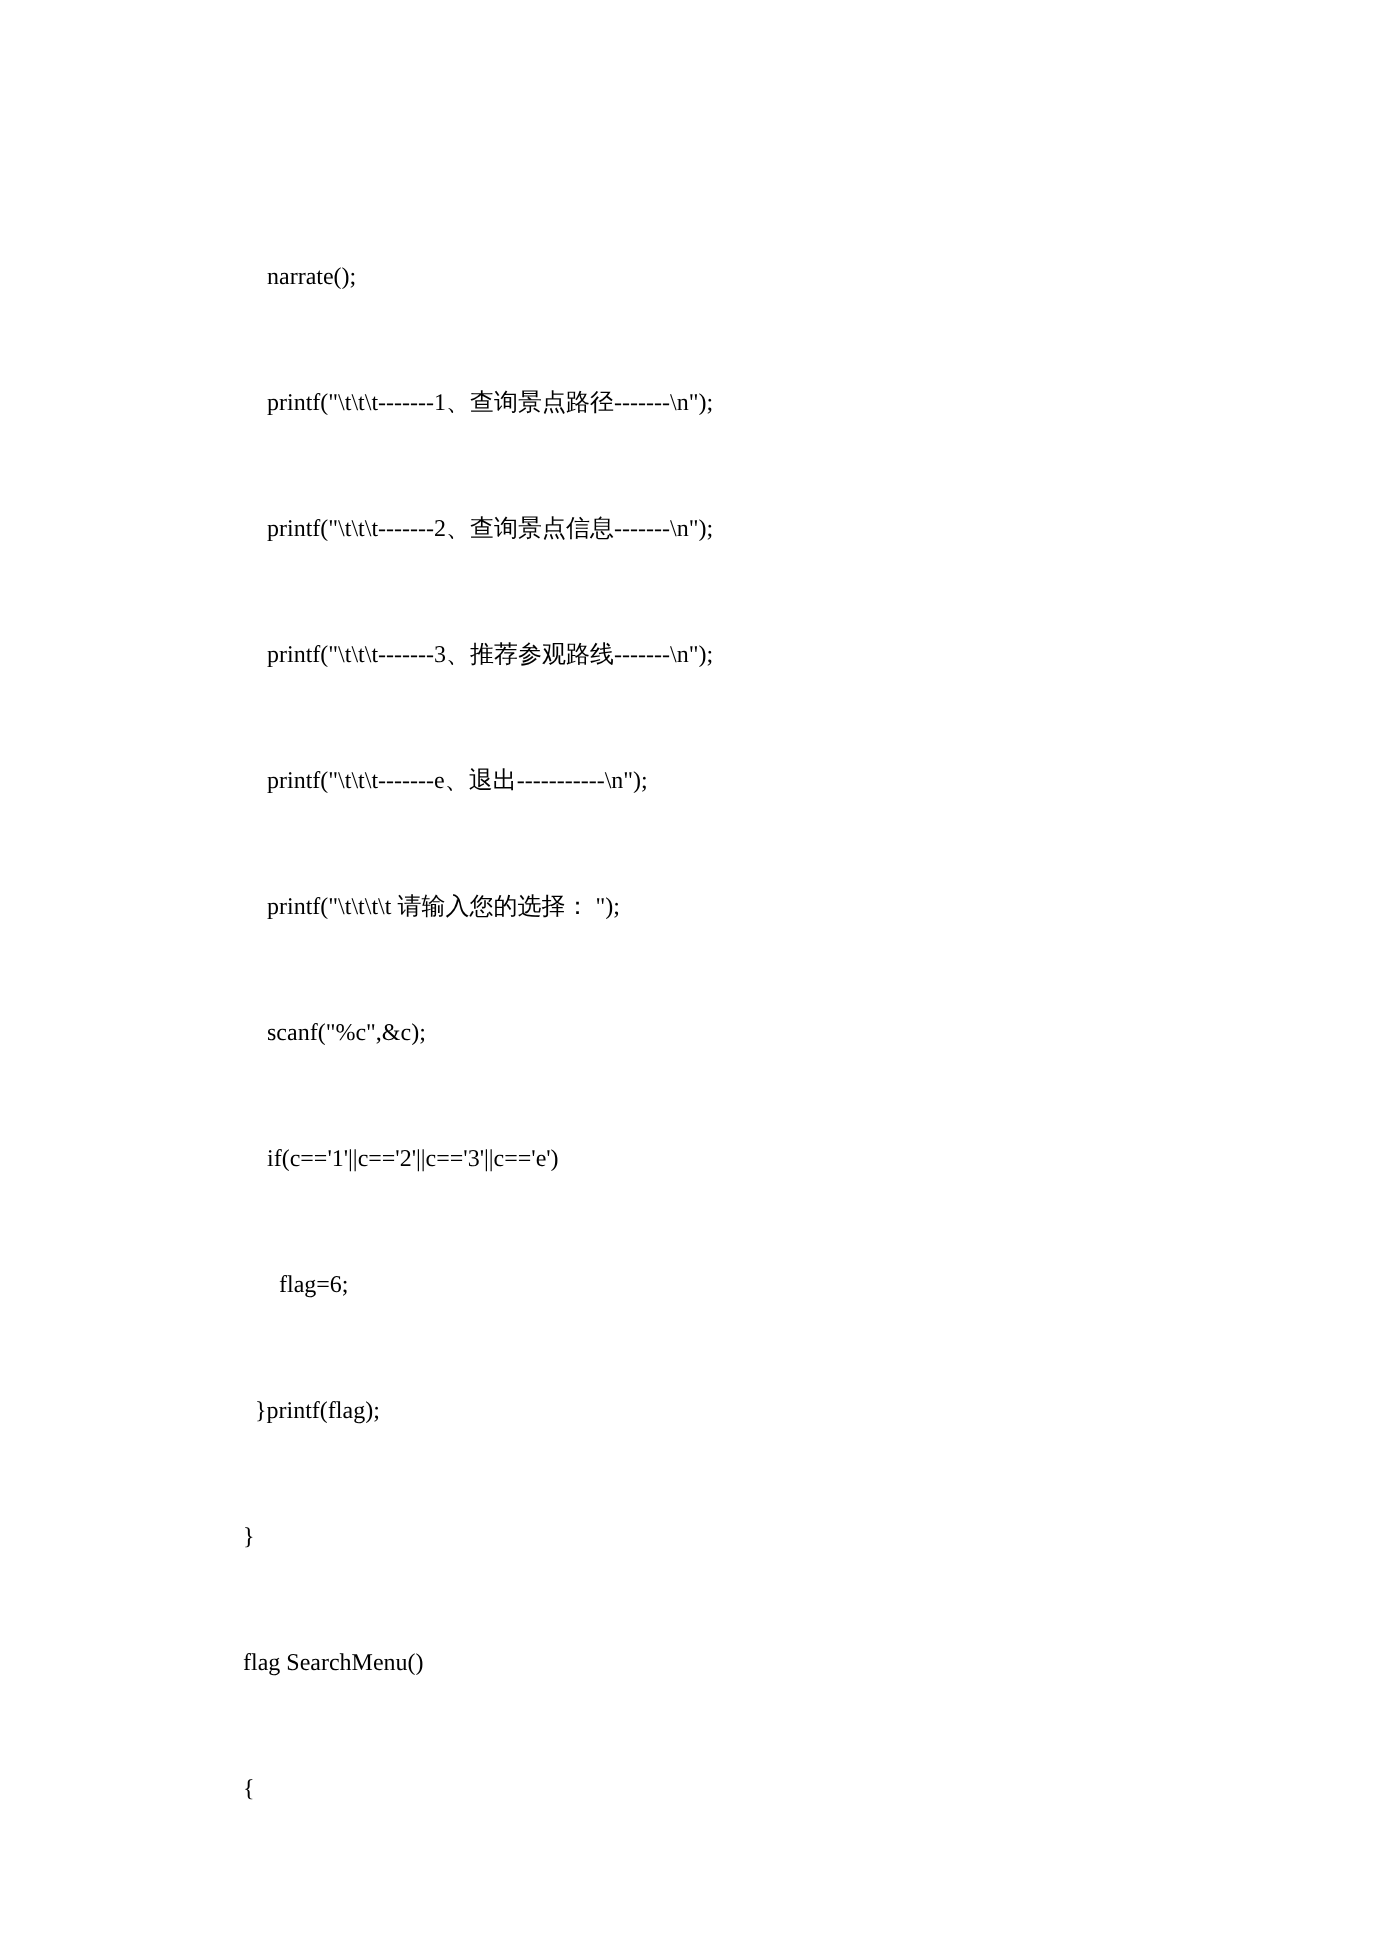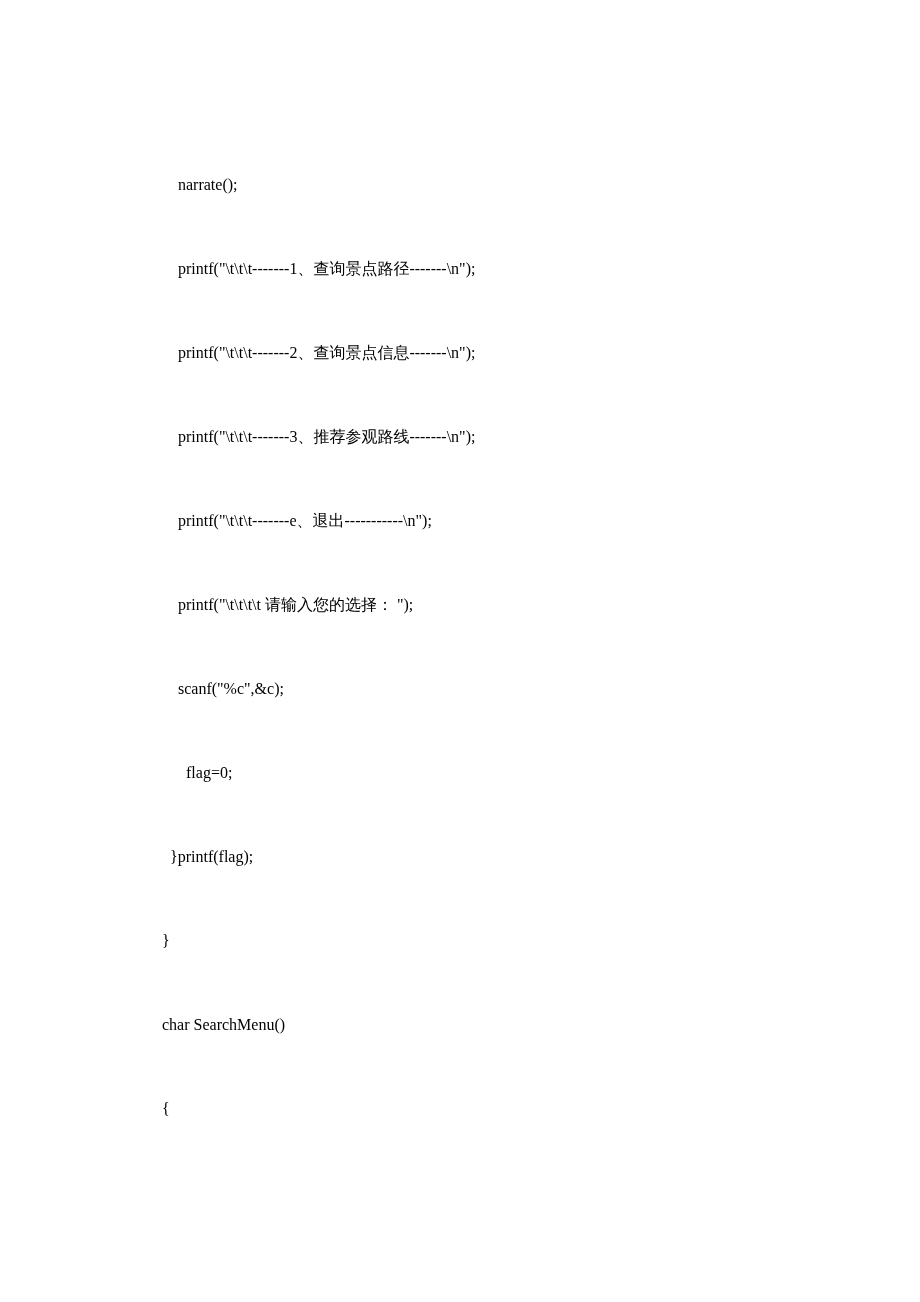--- a/index.html
+++ b/index.html
@@ -25,24 +25,25 @@
 <body>
 
 <div class="page">
   <span class="line">    narrate();</span>
   <span class="line">    printf("\t\t\t-------1、查询景点路径-------\n");</span>
   <span class="line">    printf("\t\t\t-------2、查询景点信息-------\n");</span>
   <span class="line">    printf("\t\t\t-------3、推荐参观路线-------\n");</span>
   <span class="line">    printf("\t\t\t-------e、退出-----------\n");</span>
   <span class="line">    printf("\t\t\t\t 请输入您的选择： ");</span>
   <span class="line">    scanf("%c",&amp;c);</span>
-  <span class="line">      flag=0;</span>
+  <span class="line">    if(c=='1'||c=='2'||c=='3'||c=='e')</span>
+  <span class="line">      flag=6;</span>
   <span class="line">  }printf(flag);</span>
   <span class="line">}</span>
-  <span class="line">char SearchMenu()</span>
+  <span class="line">flag SearchMenu()</span>
   <span class="line">{</span>
   
   
   
   
   
   
   
   
   

